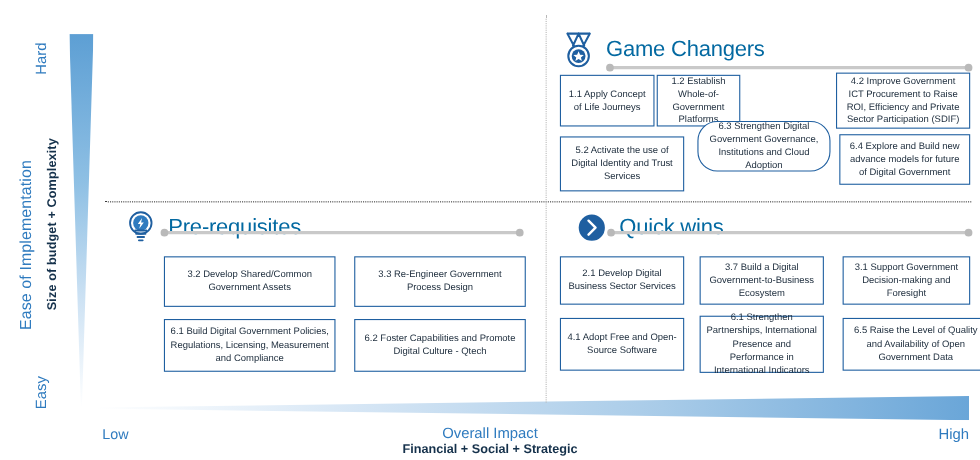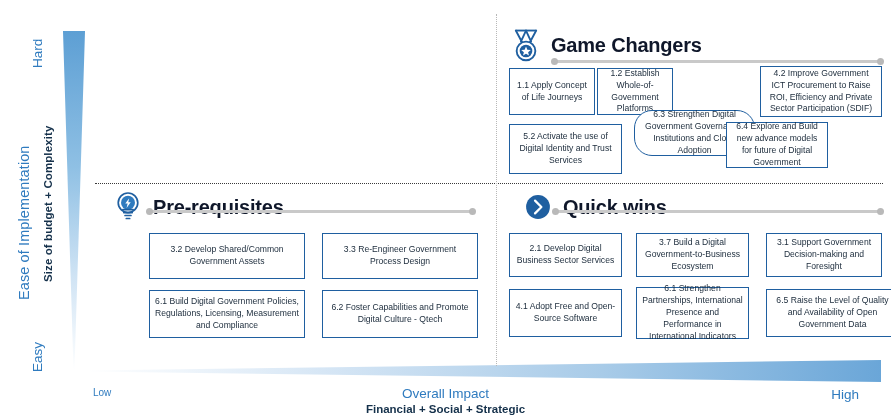--- a/index.html
+++ b/index.html
@@ -53,26 +53,26 @@
     left: 30px;
     top: 372px;
     transform: rotate(-90deg);
     font-size: 13.5px;
     color: #2f7bbf;
   }
   .axis-low {
     position: absolute;
     left: 93px;
     top: 387px;
-    font-size: 10px;
+    font-size: 13px;
     color: #2f7bbf;
   }
   .axis-high {
     position: absolute;
-    right: 32px;
+    right: 10px;
     top: 387px;
     font-size: 13.5px;
     color: #2f7bbf;
   }
   .axis-impact {
     position: absolute;
     left: 0;
     right: 0;
     top: 386px;
     text-align: center;
@@ -135,22 +135,22 @@
     align-items: center;
   }
   .q-icon {
     width: 34px;
     height: 34px;
     flex: 0 0 34px;
     display: block;
   }
   .q-title {
     font-size: 20px;
-    font-weight: bold;
-    color: #0f172a;
+    font-weight: normal;
+    color: #0369a1;
     margin-left: 8px;
     white-space: nowrap;
     letter-spacing: -.2px;
   }
   .q-rule {
     position: absolute;
     height: 3px;
     background: #c9c9c9;
     border-radius: 2px;
   }
@@ -224,21 +224,21 @@
   <div class="card" style="left:760px; top:66px;  width:122px; height:51px;">
       <span>4.2 Improve Government ICT Procurement to Raise ROI, Efficiency and Private Sector Participation (SDIF)</span>
     </div>
 
   <div class="card" style="left:509px; top:124px; width:113px; height:50px;">
       <span>5.2 Activate the use of Digital Identity and Trust Services</span>
     </div>
   <div class="card" style="left:634px; top:110px; width:121px; height:46px;border-radius:18px;">
       <span>6.3 Strengthen Digital Government Governance, Institutions and Cloud Adoption</span>
     </div>
-  <div class="card" style="left:726px; top:122px; width:102px; height:46px;">
+  <div class="card" style="left:763px; top:122px; width:119px; height:46px;">
       <span>6.4 Explore and Build new advance models for future of Digital Government</span>
     </div>
 
   <div class="q-header" style="left:111px; top:190px;">
     <svg class="q-icon" viewBox="0 0 40 40">
       <circle cx="20" cy="15" r="11.5" fill="#ffffff" stroke="#1f5fa0" stroke-width="2"></circle>
       <circle cx="20" cy="15" r="8.2" fill="#2f7bbf"></circle>
       <path d="M21.4 9.6 L16.8 16 L19.6 16 L18.3 21.2 L23.2 14.4 L20.3 14.4 Z" fill="#ffffff"></path>
       <path d="M14 23 L26 23 M15 26.5 L25 26.5 M16.5 30 L23.5 30 M18 33.5 L22 33.5" stroke="#1f5fa0" stroke-width="2" stroke-linecap="round" fill="none"></path>
     </svg>

